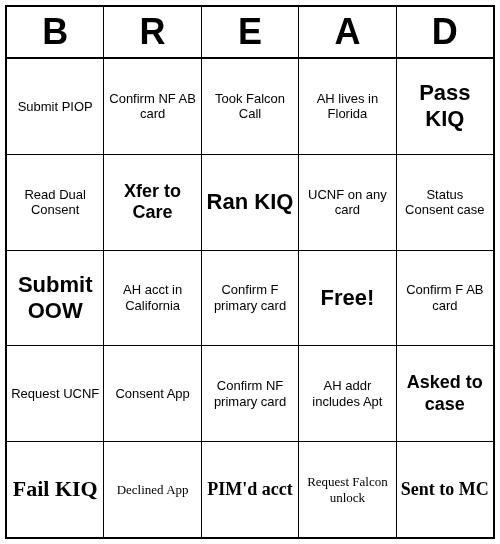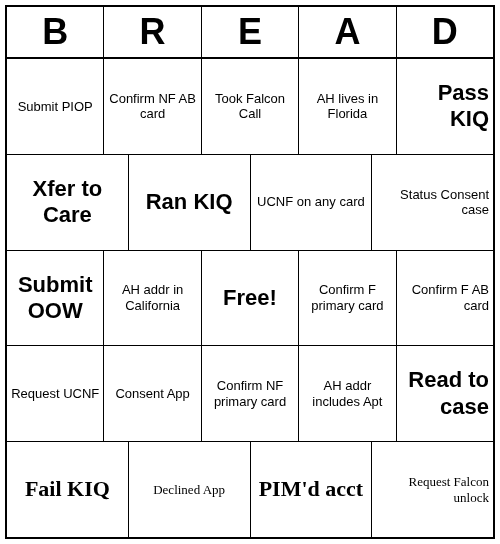--- a/index.html
+++ b/index.html
@@ -71,30 +71,29 @@
       justify-content: center;
       text-align: center;
       border-right: 1.5px solid #000;
       padding: 4px;
       font-size: 13px;
       line-height: 1.2;
     }
 
     .bingo-cell:last-child {
       border-right: none;
-      text-align: right;
     }
 
     .large-text {
       font-size: 22px;
       font-weight: bold;
     }
 
     .medium-text {
-      font-size: 22px;
+      font-size: 18px;
       font-weight: bold;
     }
 
     .free-cell {
       font-size: 22px;
       font-weight: bold;
     }
   </style>
 </head>
 <body>
@@ -110,39 +109,41 @@
 
   <div class="bingo-grid">
   <div class="bingo-row">
         <div class="bingo-cell">Submit PIOP</div>
         <div class="bingo-cell">Confirm NF AB card</div>
         <div class="bingo-cell">Took Falcon Call</div>
         <div class="bingo-cell">AH lives in Florida</div>
         <div class="bingo-cell large-text">Pass KIQ</div>
       </div>
       <div class="bingo-row">
+        <div class="bingo-cell">Read Dual Consent</div>
         <div class="bingo-cell medium-text">Xfer to Care</div>
         <div class="bingo-cell large-text">Ran KIQ</div>
         <div class="bingo-cell">UCNF on any card</div>
         <div class="bingo-cell">Status Consent case</div>
       </div>
       <div class="bingo-row">
         <div class="bingo-cell large-text">Submit OOW</div>
-        <div class="bingo-cell">AH addr in California</div>
+        <div class="bingo-cell">AH acct in California</div>
+        <div class="bingo-cell">Confirm F primary card</div>
         <div class="bingo-cell free-cell">Free!</div>
-        <div class="bingo-cell">Confirm F primary card</div>
         <div class="bingo-cell">Confirm F AB card</div>
       </div>
       <div class="bingo-row">
         <div class="bingo-cell">Request UCNF</div>
         <div class="bingo-cell">Consent App</div>
         <div class="bingo-cell">Confirm NF primary card</div>
         <div class="bingo-cell">AH addr includes Apt</div>
-        <div class="bingo-cell medium-text">Read to case</div>
+        <div class="bingo-cell medium-text">Asked to case</div>
       </div>
       <div class="bingo-row">
         <div class="bingo-cell large-text">Fail KIQ</div>
         <div class="bingo-cell">Declined App</div>
         <div class="bingo-cell medium-text">PIM'd acct</div>
         <div class="bingo-cell">Request Falcon unlock</div>
+        <div class="bingo-cell medium-text">Sent to MC</div>
       </div>
     </div>
 </div>
 
 </body></html>

